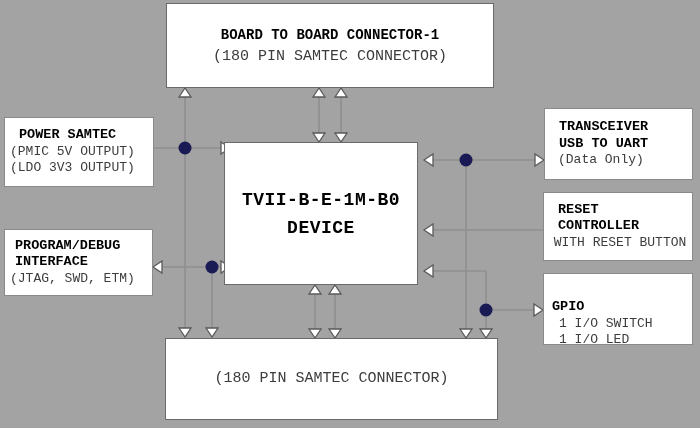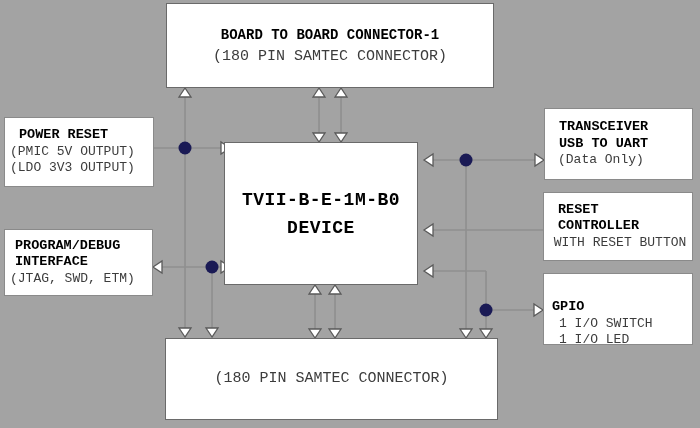--- a/index.html
+++ b/index.html
@@ -92,21 +92,21 @@
       <circle cx="486" cy="310" r="6.5"></circle>
     </g>
   </svg>
 
   <div class="box dark centered" id="connector1">
     <div class="t">BOARD TO BOARD CONNECTOR-1</div>
     <div class="s">(180 PIN SAMTEC CONNECTOR)</div>
   </div>
 
   <div class="box side" id="power">
-    <div class="t">POWER RESET</div>
+    <div class="t">POWER SAMTEC</div>
     <div class="s">(PMIC 5V OUTPUT)</div>
     <div class="s">(LDO 3V3 OUTPUT)</div>
   </div>
 
   <div class="box side" id="progdebug">
     <div class="t">PROGRAM/DEBUG</div>
     <div class="t">INTERFACE</div>
     <div class="s">(JTAG, SWD, ETM)</div>
   </div>
 

